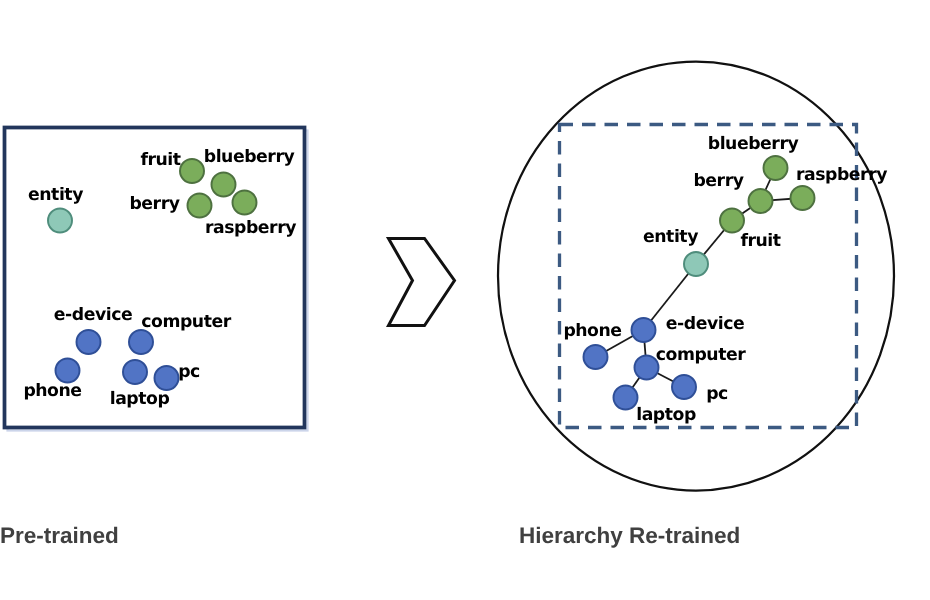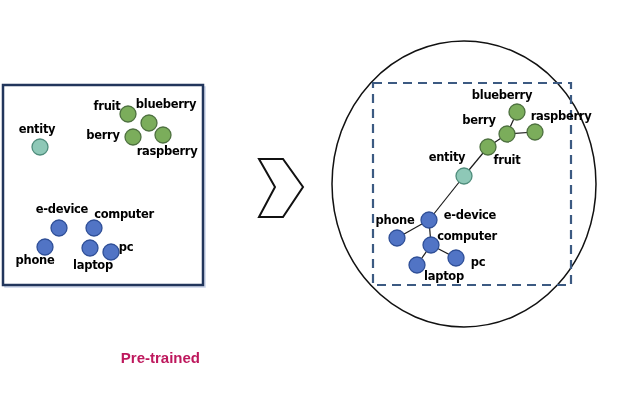--- a/index.html
+++ b/index.html
@@ -2,21 +2,21 @@
 <html><head>
 <meta charset="utf-8">
 <style>
   html,body{margin:0;padding:0;background:#ffffff;}
   .stage{position:relative;width:620px;height:400px;background:#ffffff;overflow:hidden;
          font-family:"Liberation Sans",sans-serif;}
   svg{position:absolute;left:0;top:0;}
   svg text{font-family:"DejaVu Sans",sans-serif;font-weight:600;font-size:11.5px;
            letter-spacing:-0.3px;fill:#000000;text-anchor:middle;}
   .caption{position:absolute;top:349px;font-family:"Liberation Sans",sans-serif;
-           font-weight:700;font-size:15px;color:#be185d;text-align:right;}
+           font-weight:700;font-size:15px;color:#404040;text-align:left;}
   .caption-left{left:0;width:200px;}
   .caption-right{left:346px;width:260px;}
 </style>
 </head>
 <body>
 
 <div class="stage">
   <svg id="diagram" width="620" height="400" viewBox="0 0 620 400">
       <rect x="5" y="87" width="200" height="200" fill="none" stroke="#ccd5ea" stroke-width="1.5"></rect>
       <rect x="3" y="85" width="200" height="200" fill="#ffffff" stroke="#22365c" stroke-width="2.5"></rect>
@@ -67,13 +67,14 @@
       <circle cx="397" cy="238" r="8" fill="#5174c5" stroke="#2f4f97" stroke-width="1.3"></circle>
       <text x="395" y="224">phone</text>
       <circle cx="431" cy="245" r="8" fill="#5174c5" stroke="#2f4f97" stroke-width="1.3"></circle>
       <text x="467" y="240">computer</text>
       <circle cx="417" cy="265" r="8" fill="#5174c5" stroke="#2f4f97" stroke-width="1.3"></circle>
       <text x="444" y="280">laptop</text>
       <circle cx="456" cy="258" r="8" fill="#5174c5" stroke="#2f4f97" stroke-width="1.3"></circle>
       <text x="478" y="266">pc</text>
     </svg>
   <div class="caption caption-left">Pre-trained</div>
+  <div class="caption caption-right">Hierarchy Re-trained</div>
 </div>
 
 </body></html>

